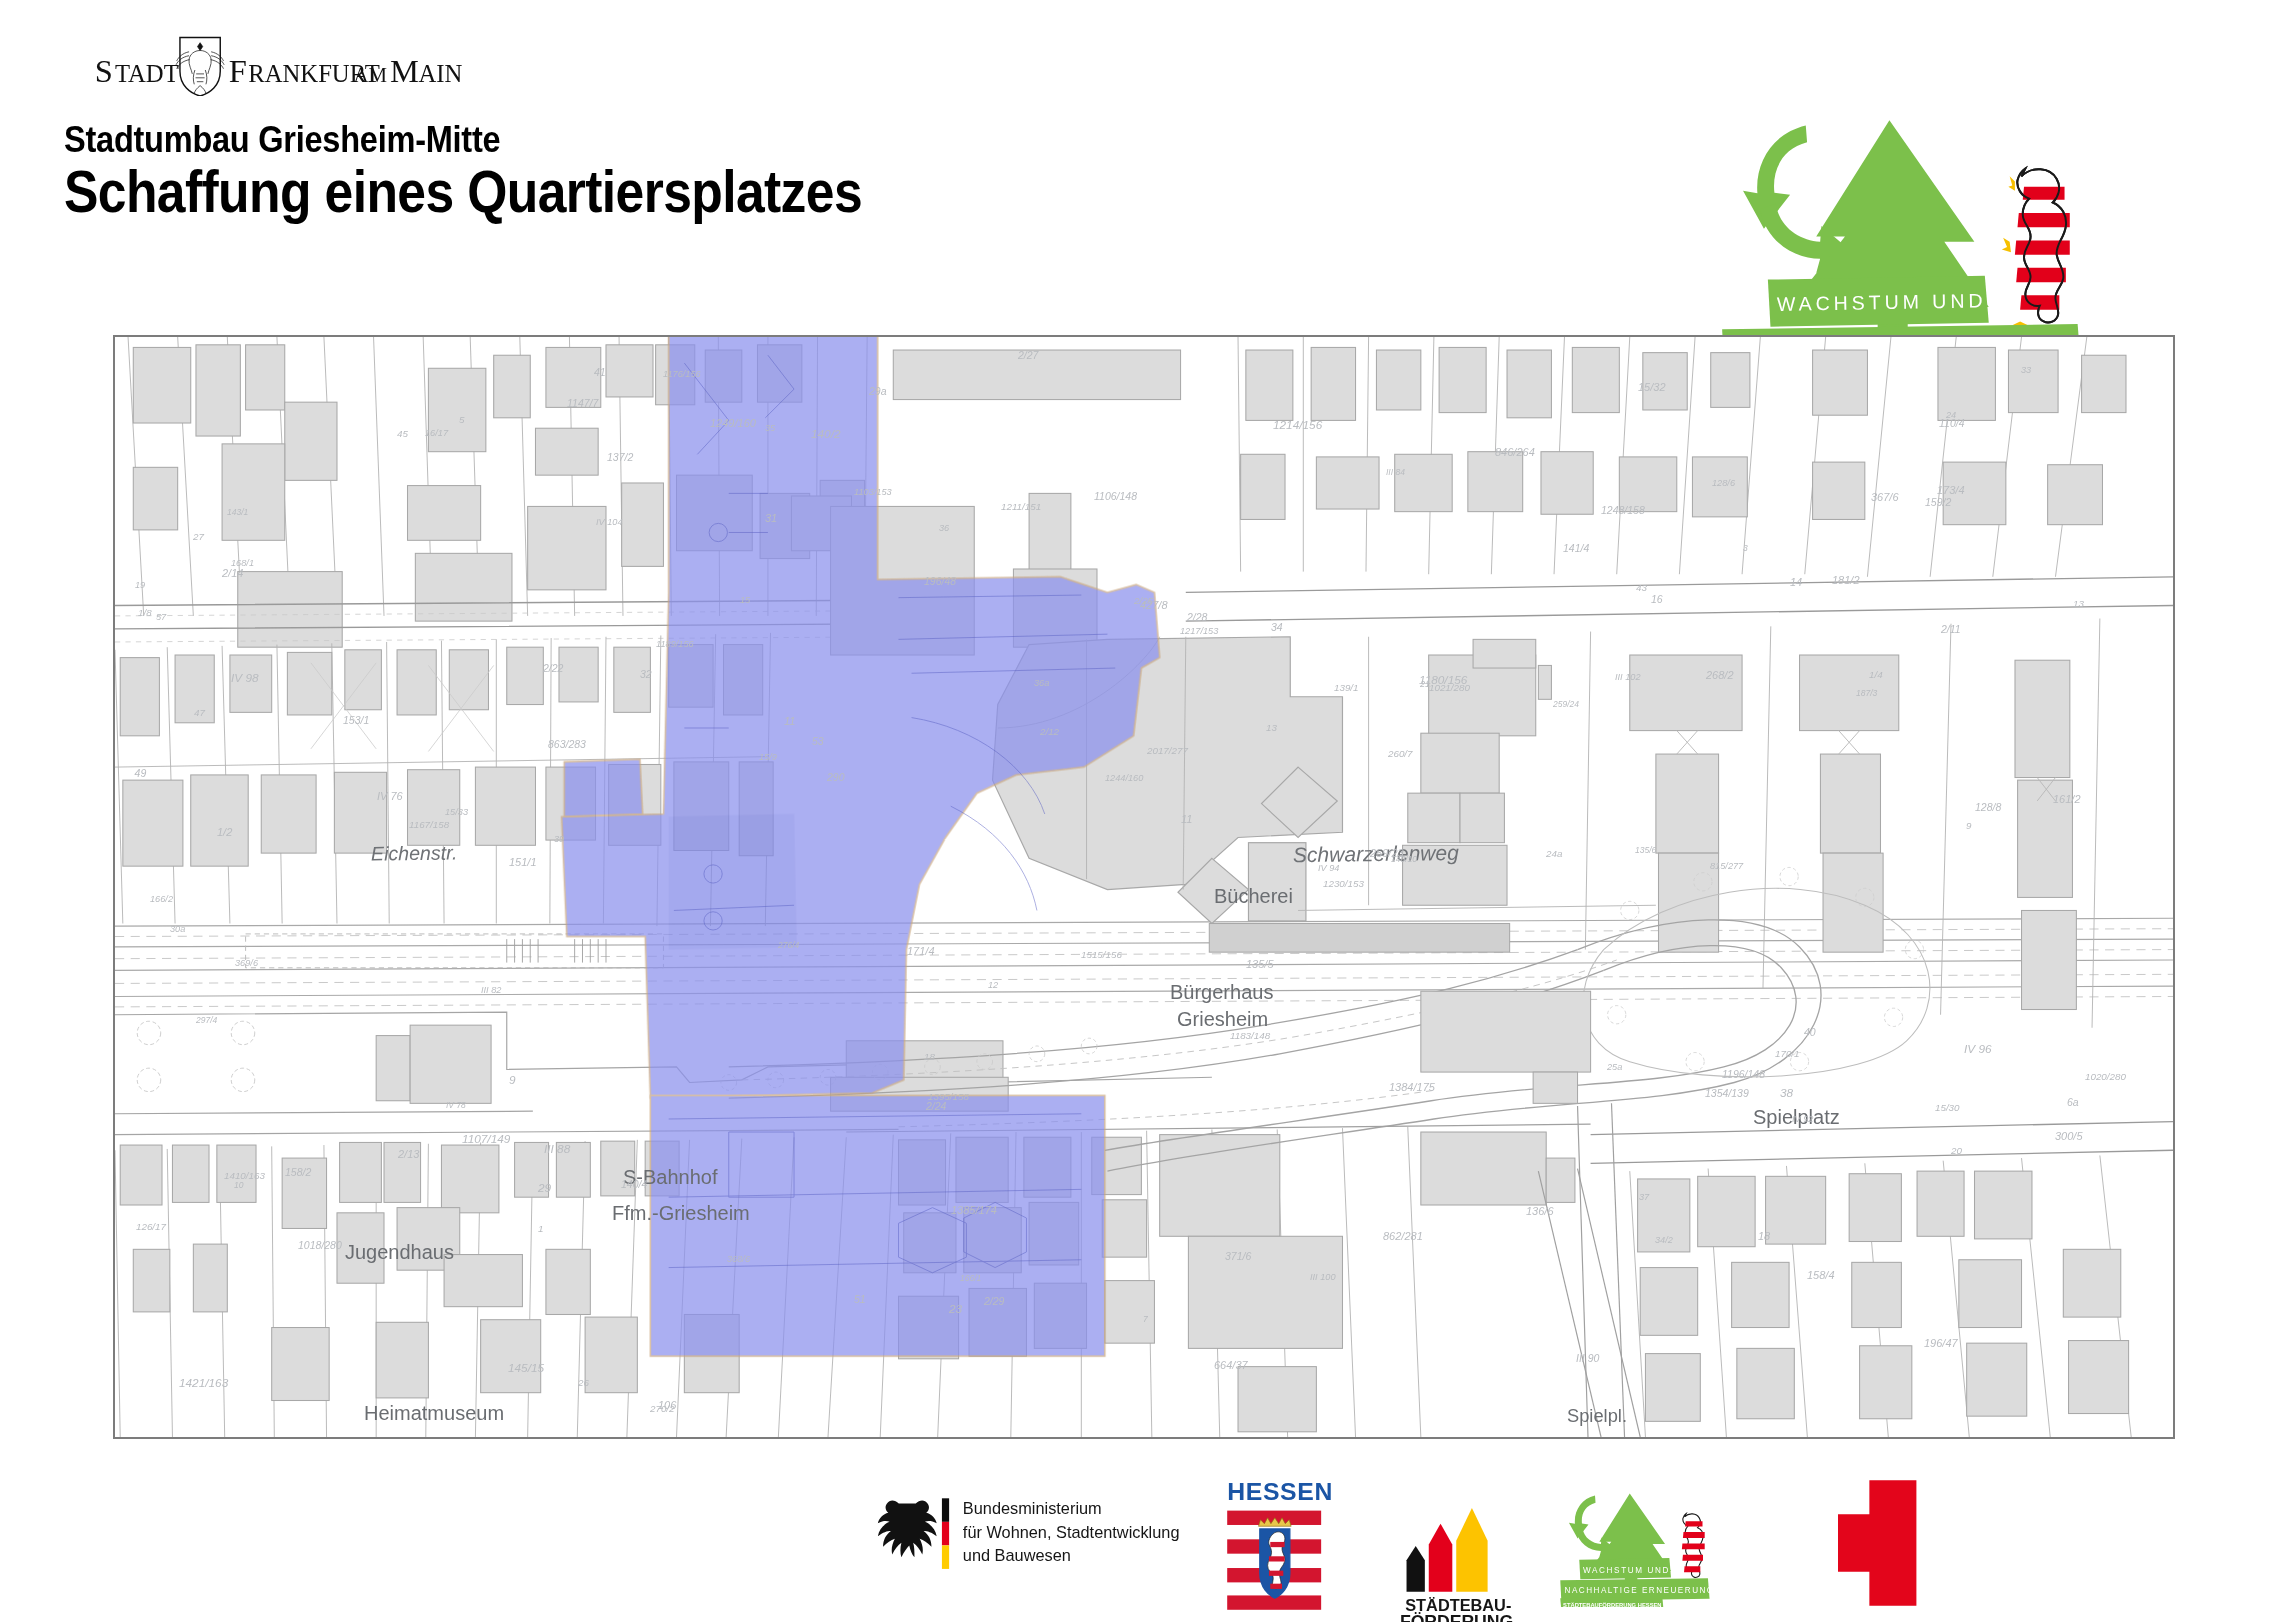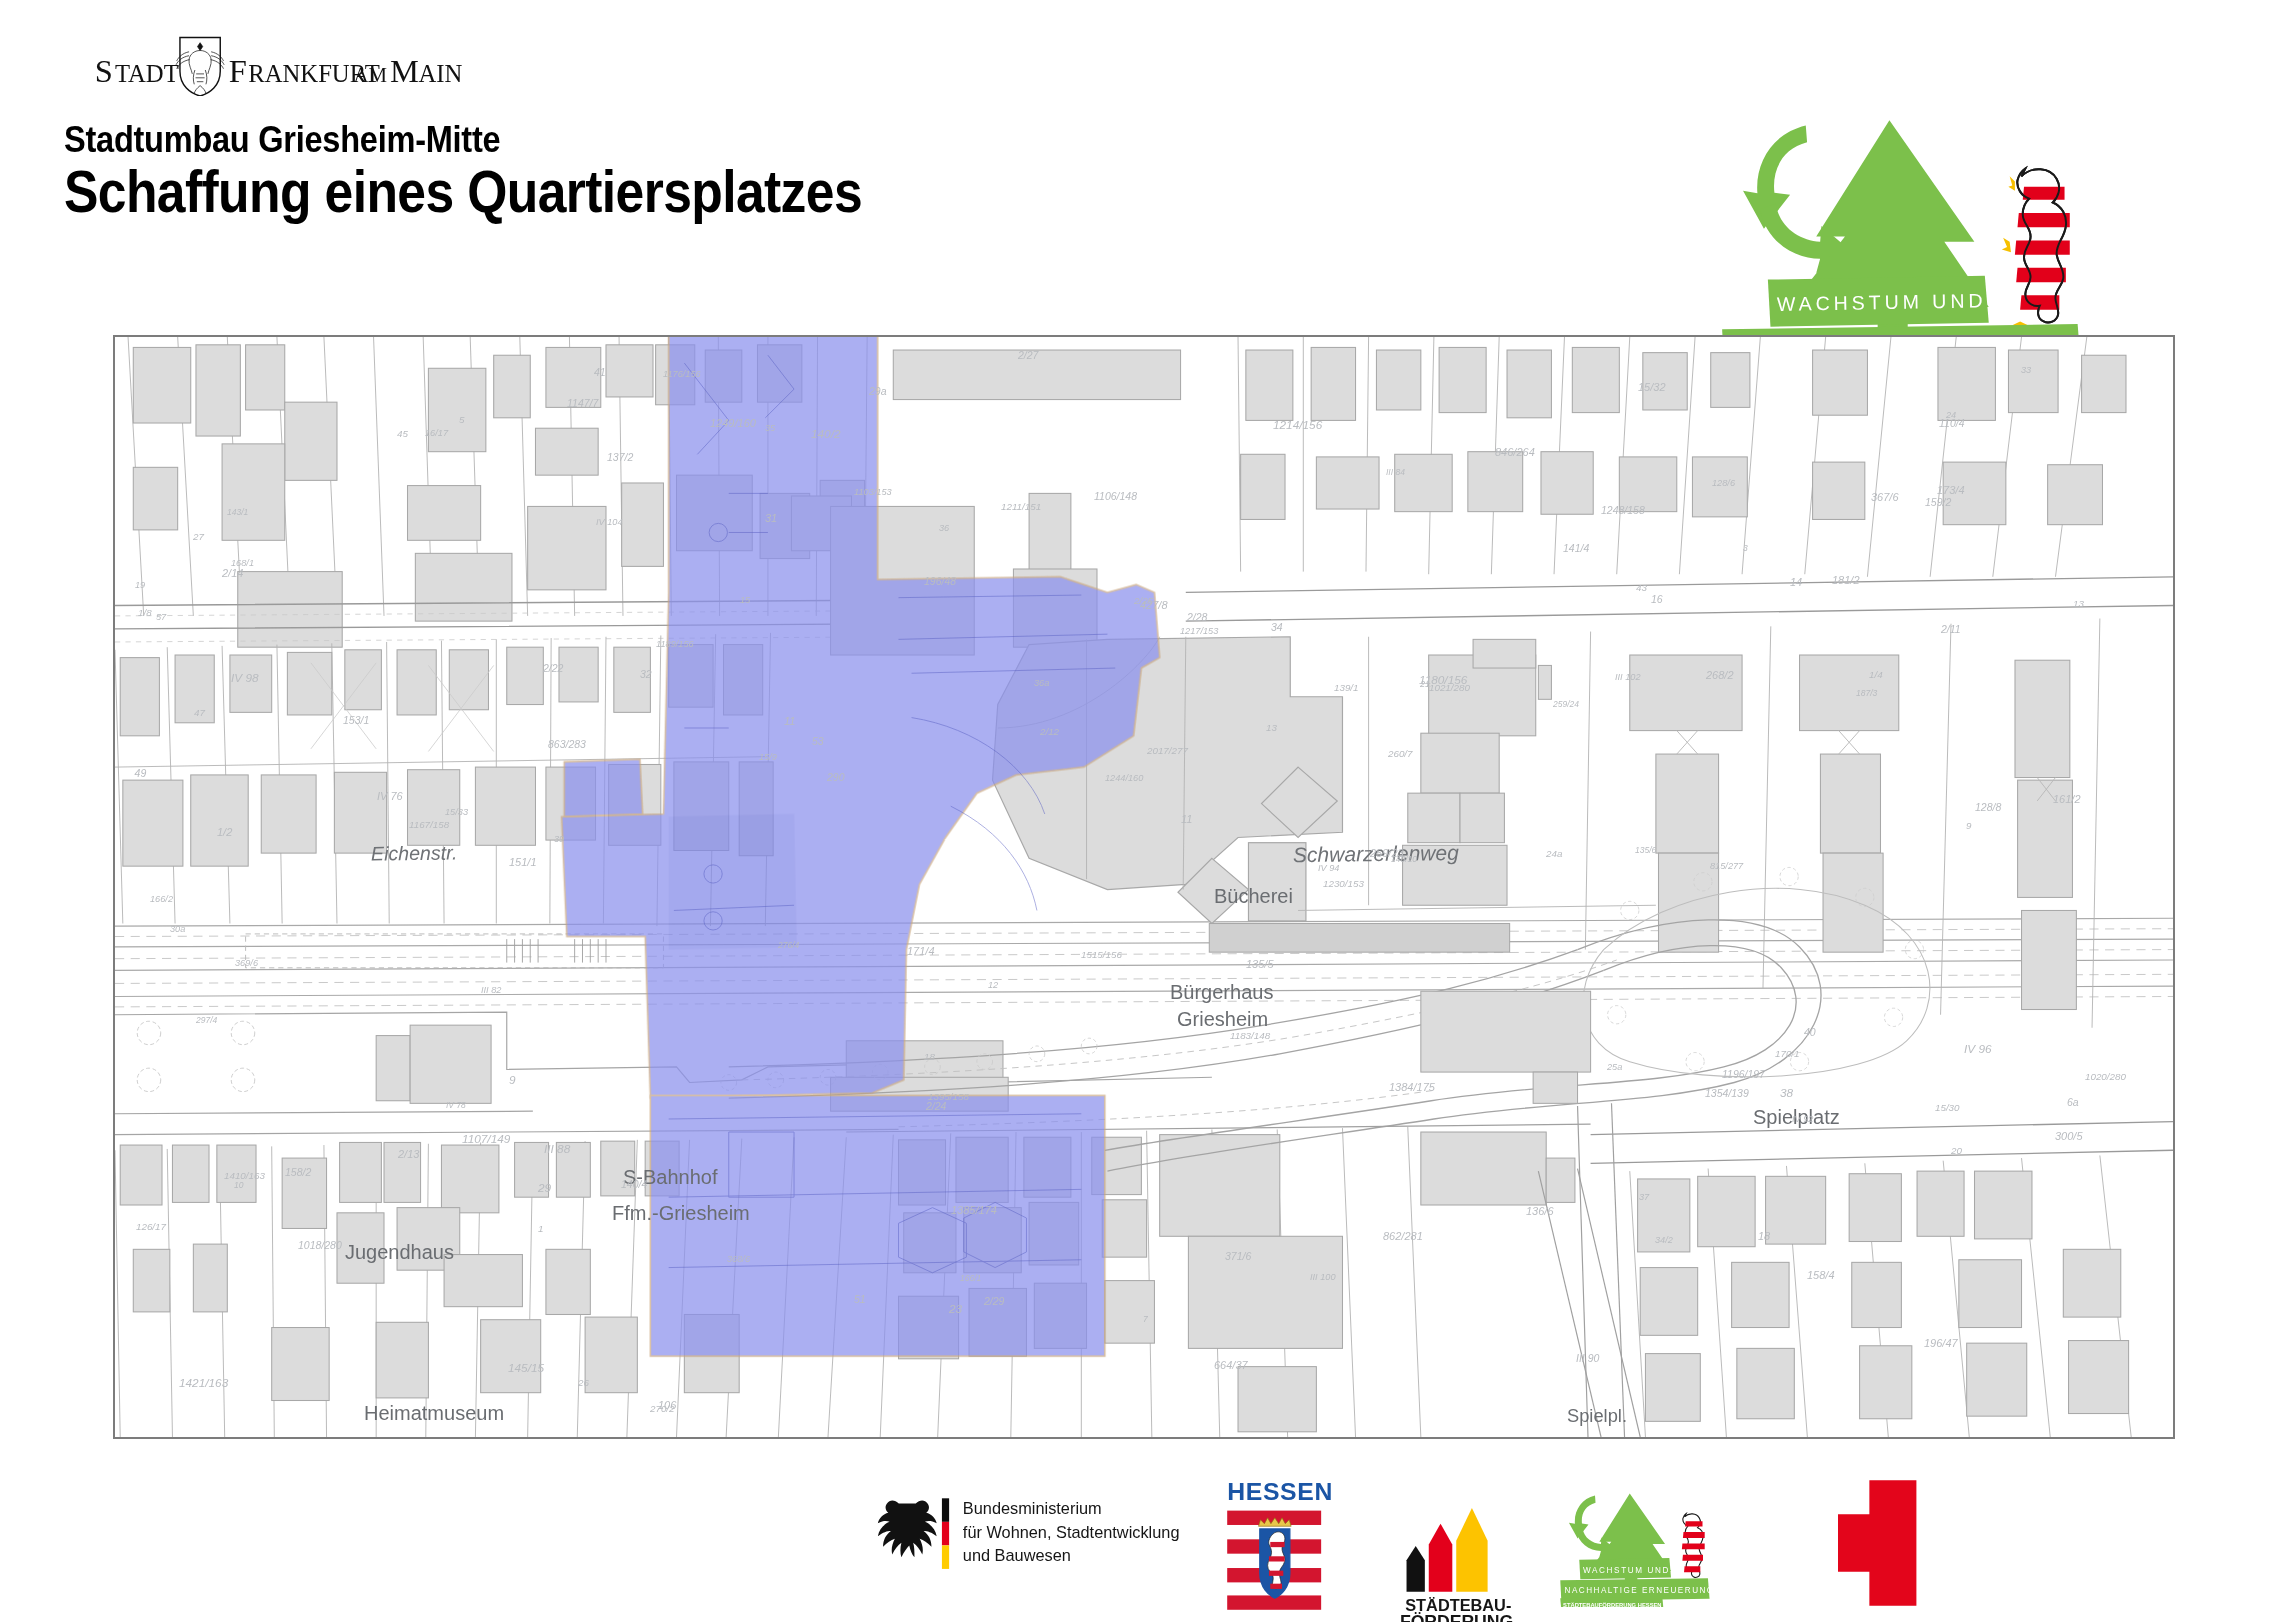--- a/index.html
+++ b/index.html
@@ -553,21 +553,21 @@
     <div class="poi" style="left: 1628px; top: 206px; font-size: 8.5px; color: rgb(185, 188, 192); font-style: italic;">3</div>
     <div class="poi" style="left: 423px; top: 886px; font-size: 9.8px; color: rgb(185, 188, 192); font-style: italic;">1</div>
     <div class="poi" style="left: 979px; top: 153px; font-size: 10.5px; color: rgb(185, 188, 192); font-style: italic;">1106/148</div>
     <div class="poi" style="left: 347px; top: 795px; font-size: 11.8px; color: rgb(185, 188, 192); font-style: italic;">1107/149</div>
     <div class="poi" style="left: 739px; top: 150px; font-size: 9.2px; color: rgb(185, 188, 192); font-style: italic;">1103/153</div>
     <div class="poi" style="left: 1208px; top: 541px; font-size: 9.8px; color: rgb(185, 188, 192); font-style: italic;">1230/153</div>
     <div class="poi" style="left: 394px; top: 519px; font-size: 11px; color: rgb(185, 188, 192); font-style: italic;">151/1</div>
     <div class="poi" style="left: 886px; top: 164px; font-size: 9.8px; color: rgb(185, 188, 192); font-style: italic;">1211/151</div>
     <div class="poi" style="left: 1065px; top: 289px; font-size: 9.2px; color: rgb(185, 188, 192); font-style: italic;">1217/153</div>
     <div class="poi" style="left: 1115px; top: 693px; font-size: 9.8px; color: rgb(185, 188, 192); font-style: italic;">1183/148</div>
-    <div class="poi" style="left: 1607px; top: 731px; font-size: 10.5px; color: rgb(185, 188, 192); font-style: italic;">1196/197</div>
+    <div class="poi" style="left: 1607px; top: 731px; font-size: 10.5px; color: rgb(185, 188, 192); font-style: italic;">1196/148</div>
     <div class="poi" style="left: 452px; top: 60px; font-size: 10.5px; color: rgb(185, 188, 192); font-style: italic;">1147/7</div>
     <div class="poi" style="left: 1486px; top: 167px; font-size: 10.5px; color: rgb(185, 188, 192); font-style: italic;">1248/158</div>
     <div class="poi" style="left: 1692px; top: 932px; font-size: 11px; color: rgb(185, 188, 192); font-style: italic;">158/4</div>
     <div class="poi" style="left: 1810px; top: 159px; font-size: 10.5px; color: rgb(185, 188, 192); font-style: italic;">159/2</div>
     <div class="poi" style="left: 170px; top: 829px; font-size: 10.5px; color: rgb(185, 188, 192); font-style: italic;">158/2</div>
     <div class="poi" style="left: 595px; top: 80px; font-size: 11px; color: rgb(185, 188, 192); font-style: italic;">1249/160</div>
     <div class="poi" style="left: 990px; top: 436px; font-size: 9.2px; color: rgb(185, 188, 192); font-style: italic;">1244/160</div>
     <div class="poi" style="left: 548px; top: 32px; font-size: 9.2px; color: rgb(185, 188, 192); font-style: italic;">1176/156</div>
     <div class="poi" style="left: 1158px; top: 81px; font-size: 11.8px; color: rgb(185, 188, 192); font-style: italic;">1214/156</div>
     <div class="poi" style="left: 966px; top: 612px; font-size: 9.8px; color: rgb(185, 188, 192); font-style: italic;">1515/156</div>

